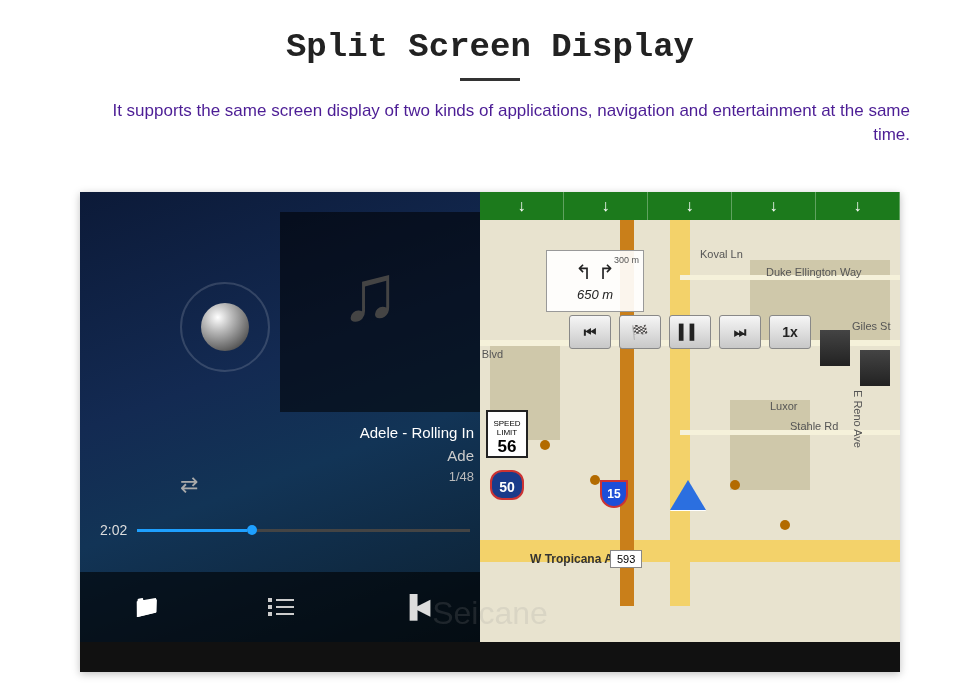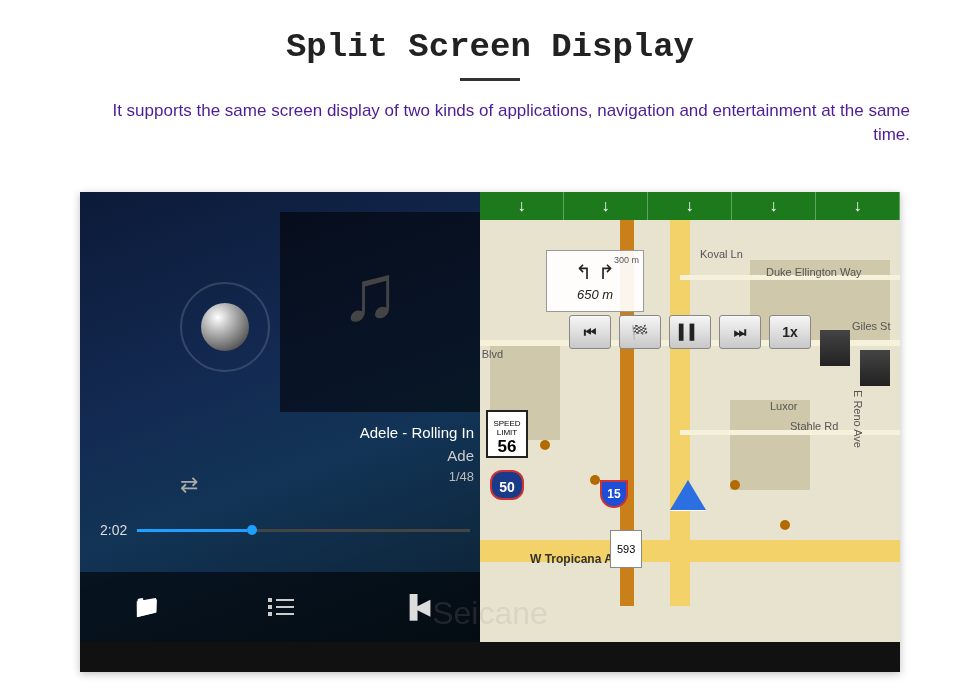--- a/index.html
+++ b/index.html
@@ -319,21 +319,21 @@
   position: absolute;
   width: 30px; height: 36px;
   background: linear-gradient(#444, #222);
 }
 .trop-label {
   position: absolute;
   left: 130px; bottom: 38px;
   background: #fff;
   border: 1px solid #888;
   font-size: 11px;
-  padding: 12px 6px;
+  padding: 2px 6px;
 }
 .trop-text {
   position: absolute;
   left: 50px; bottom: 40px;
   font-size: 12px;
   color: #333;
   font-weight: bold;
 }
 
 .map-bottombar {

